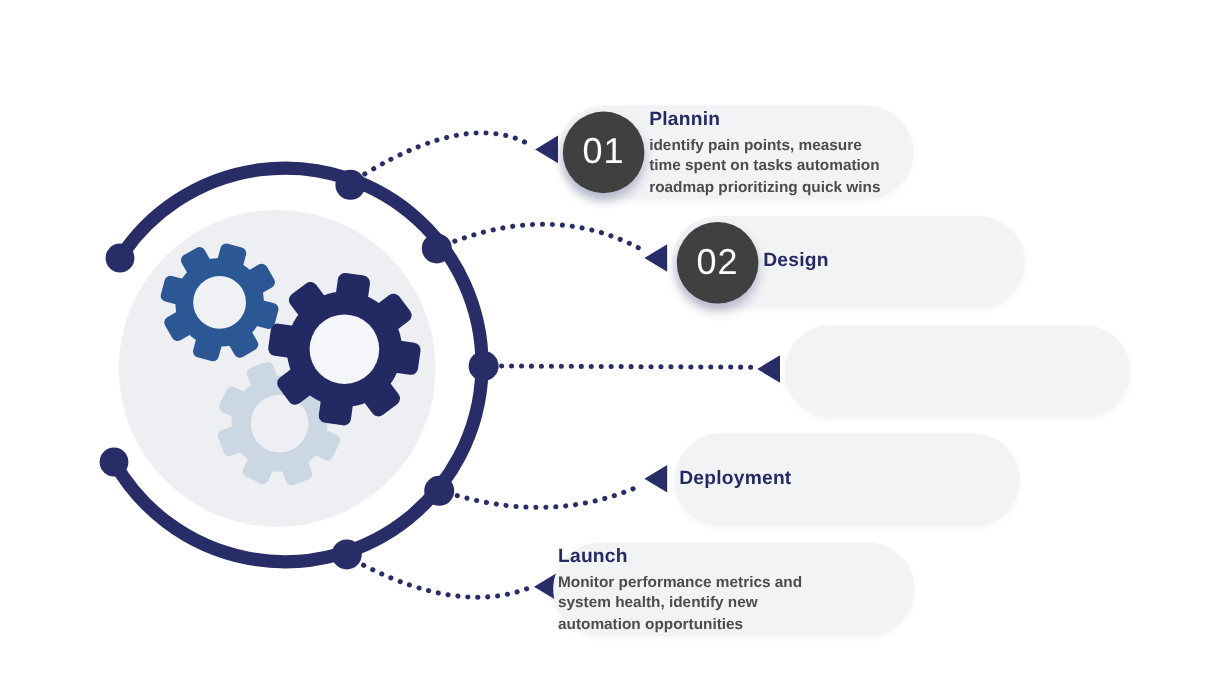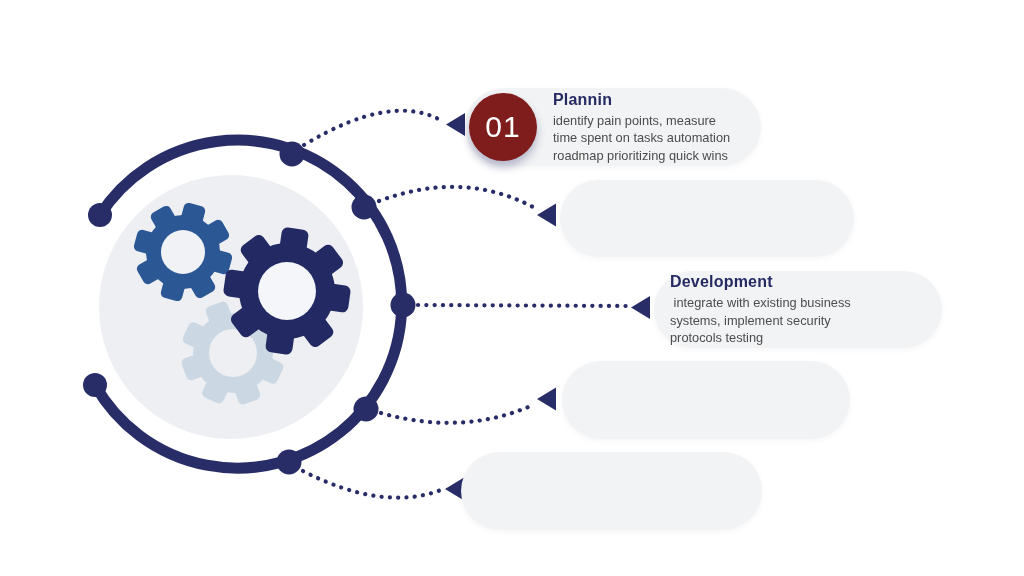--- a/index.html
+++ b/index.html
@@ -9,34 +9,34 @@
   }
   #scene{position:absolute;left:0;top:0;width:1024px;height:576px;}
   svg#diagram{position:absolute;left:0;top:0;}
   .card{
     position:absolute;display:flex;align-items:center;
     background:#f2f3f5;border-radius:40px;
     box-shadow:0 2px 6px rgba(0,0,0,0.04);
   }
   .badge{
     width:68px;height:68px;border-radius:50%;
-    background:#7f1d1d;flex:0 0 68px;margin-left:4px;
+    background:#404040;flex:0 0 68px;margin-left:4px;
     display:flex;align-items:center;justify-content:center;
     box-shadow:0 6px 9px rgba(42,46,106,0.30);
   }
   .badge span{
     color:#ffffff;font-size:30px;font-weight:500;letter-spacing:1px;line-height:1;
   }
-  .txt{flex:1;margin-left:16px;padding-right:8px;}
+  .txt{flex:1;margin-left:4px;padding-right:8px;}
   .title{
     color:#252a63;font-size:16px;font-weight:700;letter-spacing:.2px;
     margin-bottom:2px;line-height:1.25;
   }
   .desc{
-    color:#4c4c4c;font-size:12.8px;line-height:17.4px;white-space:pre-line;
+    color:#4c4c4c;font-size:12.8px;line-height:17.4px;white-space:pre-line;font-weight:bold;
   }
   .c1{left:465px;top:88px;width:296px;height:78px;}
   .c2{left:560px;top:180px;width:294px;height:77px;}
   .c3{left:654px;top:271px;width:288px;height:77px;}
   .c4{left:562px;top:361px;width:288px;height:78px;}
   .c5{left:461px;top:452px;width:301px;height:78px;}
 </style>
 </head>
 <body>
 
@@ -131,34 +131,39 @@
     </div>
     <div class="txt">
       <div class="title">Plannin</div>
       <div class="desc">identify pain points, measure
 time spent on tasks automation
 roadmap prioritizing quick wins</div>
     </div>
   </div>
 
   <div class="card c2">
+    <div class="badge">
+      <span>02</span>
+    </div>
     <div class="txt">
+      <div class="title">Design</div>
     </div>
   </div>
 
   <div class="card c3">
-    <div class="txt">
-      <div class="title">Development</div>
-      <div class="desc">&nbsp;integrate with existing business
-systems, implement security
-protocols testing</div>
-    </div>
   </div>
 
   <div class="card c4">
     <div class="txt">
+      <div class="title">Deployment</div>
     </div>
   </div>
 
   <div class="card c5">
+    <div class="txt">
+      <div class="title">Launch</div>
+      <div class="desc">Monitor performance metrics and
+system health, identify new
+automation opportunities</div>
+    </div>
   </div>
 
 </div>
 
 </body></html>

